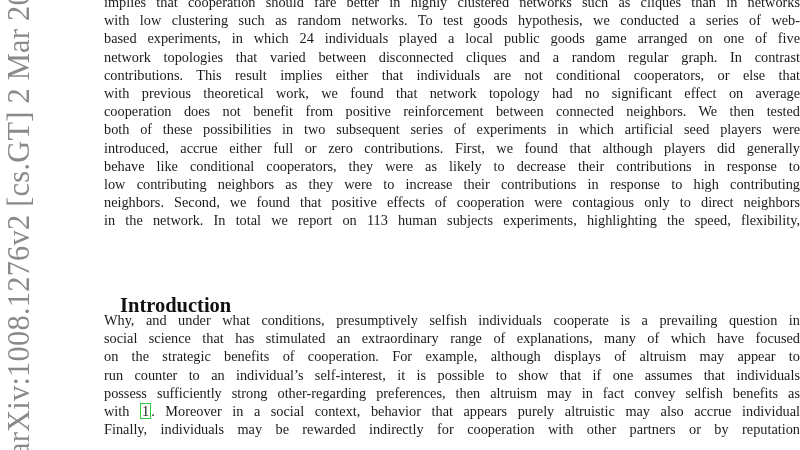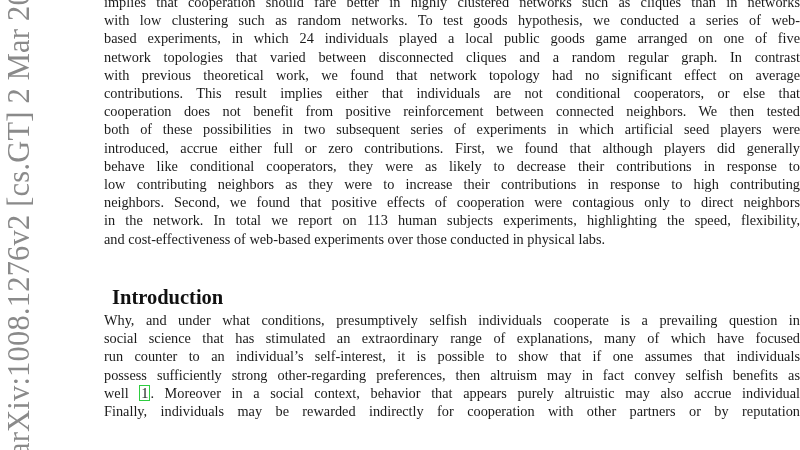--- a/index.html
+++ b/index.html
@@ -56,21 +56,21 @@
     text-align-last: justify;
     white-space: nowrap;
   }
   .line.last {
     text-align-last: left;
   }
   .section-heading {
     font-family: "Liberation Serif", "DejaVu Serif", serif;
     font-weight: bold;
     font-size: 20.5px;
-    margin: 8px;
+    margin: 16px;
     position: absolute;
     top: 285px;
     left: 0;
     color: #111;
   }
   .intro {
     position: absolute;
     top: 318px;
     left: 0;
     width: 696px;
@@ -91,38 +91,38 @@
   <div class="arxiv-stamp-text">arXiv:1008.1276v2  [cs.GT]  2 Mar 2012</div>
 </div>
 
 <div class="page">
   <div class="abstract">
     <p>
       <span class="line">implies that cooperation should fare better in highly clustered networks such as cliques than in networks</span>
       <span class="line">with low clustering such as random networks. To test goods hypothesis, we conducted a series of web-</span>
       <span class="line">based experiments, in which 24 individuals played a local public goods game arranged on one of five</span>
       <span class="line">network topologies that varied between disconnected cliques and a random regular graph. In contrast</span>
+      <span class="line">contributions. This result implies either that individuals are not conditional cooperators, or else that</span>
       <span class="line">with previous theoretical work, we found that network topology had no significant effect on average</span>
-      <span class="line">contributions. This result implies either that individuals are not conditional cooperators, or else that</span>
       <span class="line">cooperation does not benefit from positive reinforcement between connected neighbors. We then tested</span>
       <span class="line">both of these possibilities in two subsequent series of experiments in which artificial seed players were</span>
       <span class="line">introduced, accrue either full or zero contributions. First, we found that although players did generally</span>
       <span class="line">behave like conditional cooperators, they were as likely to decrease their contributions in response to</span>
       <span class="line">low contributing neighbors as they were to increase their contributions in response to high contributing</span>
       <span class="line">neighbors. Second, we found that positive effects of cooperation were contagious only to direct neighbors</span>
       <span class="line">in the network. In total we report on 113 human subjects experiments, highlighting the speed, flexibility,</span>
-      <span class="line last">and cost-effectiveness of web-based experiments over those conducted in physical labs.</span>
     </p>
   </div>
 
   <h2 class="section-heading">Introduction</h2>
 
   <div class="intro">
     <p>
       <span class="line">Why, and under what conditions, presumptively selfish individuals cooperate is a prevailing question in</span>
       <span class="line">social science that has stimulated an extraordinary range of explanations, many of which have focused</span>
+      <span class="line">on the strategic benefits of cooperation. For example, although displays of altruism may appear to</span>
       <span class="line">run counter to an individual’s self-interest, it is possible to show that if one assumes that individuals</span>
       <span class="line">possess sufficiently strong other-regarding preferences, then altruism may in fact convey selfish benefits as</span>
-      <span class="line"><span>well </span><span class="cite">1</span><span>. Moreover in a social context, behavior that appears purely altruistic may also accrue individual</span></span>
+      <span class="line"><span>with </span><span class="cite">1</span><span>. Moreover in a social context, behavior that appears purely altruistic may also accrue individual</span></span>
       <span class="line">Finally, individuals may be rewarded indirectly for cooperation with other partners or by reputation</span>
     </p>
   </div>
 </div>
 
 </body></html>

